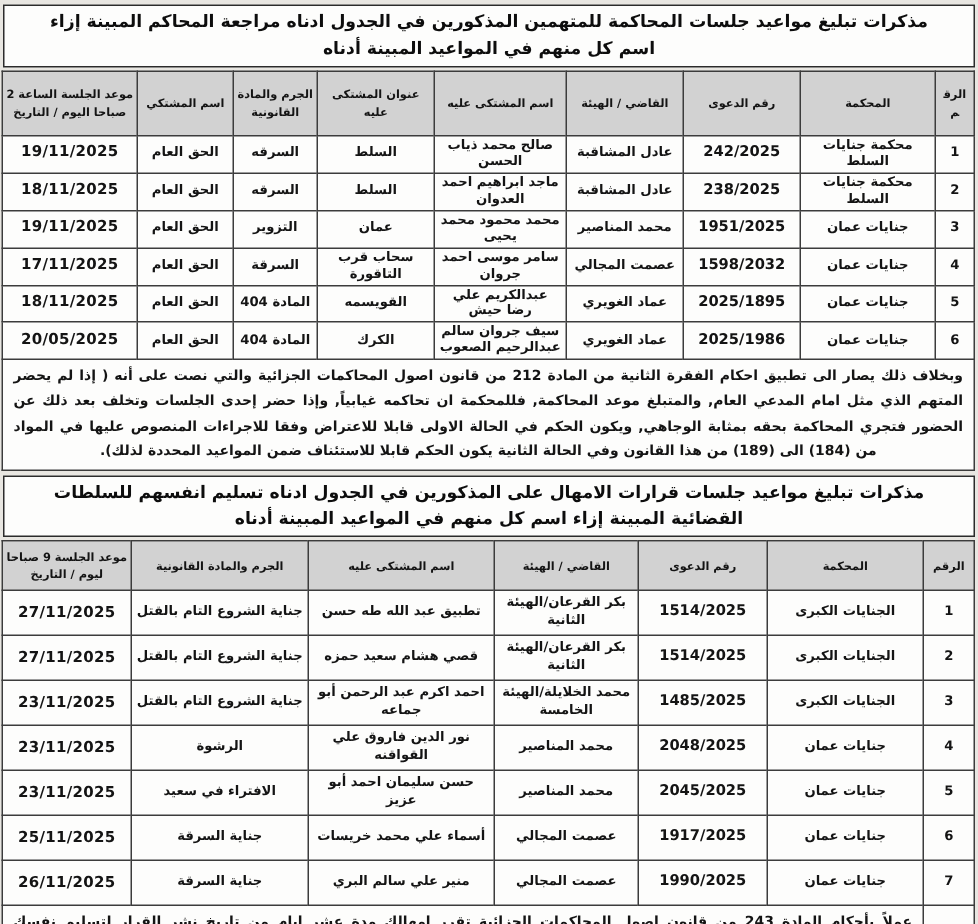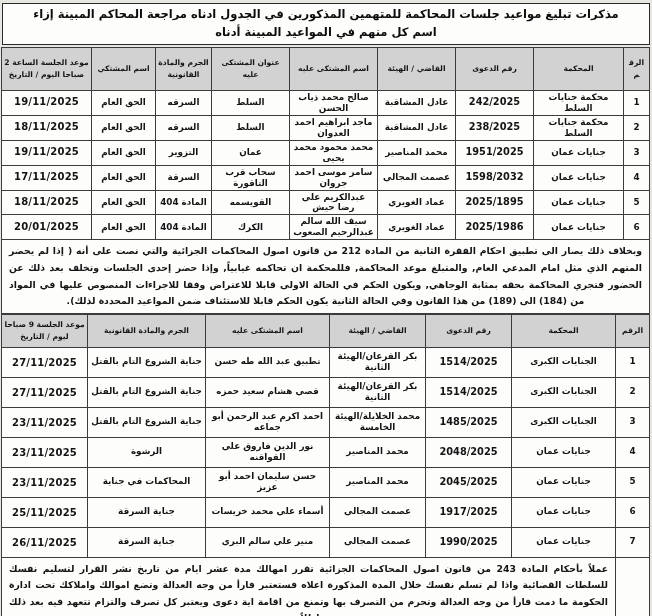--- a/index.html
+++ b/index.html
@@ -123,34 +123,35 @@
           <td>القويسمه</td>
           <td>المادة 404</td>
           <td>الحق العام</td>
           <td class="last-col">18/11/2025</td>
         </tr>
         <tr>
           <td>6</td>
           <td>جنايات عمان</td>
           <td>2025/1986</td>
           <td>عماد الغويري</td>
-          <td>سيف الله سالم عبدالرحيم الصعوب</td>
+          <td>سيف جروان سالم عبدالرحيم الصعوب</td>
           <td>الكرك</td>
           <td>المادة 404</td>
           <td>الحق العام</td>
-          <td class="last-col">20/01/2025</td>
+          <td class="last-col">20/05/2025</td>
         </tr>
       </tbody>
     <tbody>
       <tr>
         <td colspan="9" class="note-cell">وبخلاف ذلك يصار الى تطبيق احكام الفقرة الثانية من المادة 212 من قانون اصول المحاكمات الجزائية والتي نصت على أنه ( إذا لم يحضر المتهم الذي مثل امام المدعي العام, والمتبلغ موعد المحاكمة, فللمحكمة ان تحاكمه غيابياً, وإذا حضر إحدى الجلسات وتخلف بعد ذلك عن الحضور فتجري المحاكمة بحقه بمثابة الوجاهي, ويكون الحكم في الحالة الاولى قابلا للاعتراض وفقا للاجراءات المنصوص عليها في المواد من (184) الى (189) من هذا القانون وفي الحالة الثانية يكون الحكم قابلا للاستئناف ضمن المواعيد المحددة لذلك).</td>
       </tr>
     </tbody>
   </table>
 
+  <div class="title-box second">مذكرات تبليغ مواعيد جلسات قرارات الامهال على المذكورين في الجدول ادناه تسليم انفسهم للسلطات القضائية المبينة إزاء اسم كل منهم في المواعيد المبينة أدناه</div>
 
   <table class="t2">
     <colgroup>
       <col style="width:34px">
         <col style="width:104px">
         <col style="width:86px">
       <col style="width:96px">
         <col style="width:124px">
         <col style="width:118px">
       <col style="width:86px">
@@ -202,21 +203,21 @@
           <td>نور الدين فاروق علي القواقنه</td>
           <td>الرشوة</td>
           <td class="last-col">23/11/2025</td>
         </tr>
         <tr>
           <td>5</td>
           <td>جنايات عمان</td>
           <td>2045/2025</td>
           <td>محمد المناصير</td>
           <td>حسن سليمان احمد أبو عزيز</td>
-          <td>المحاكمات في جناية</td>
+          <td>الافتراء في سعيد</td>
           <td class="last-col">23/11/2025</td>
         </tr>
         <tr>
           <td>6</td>
           <td>جنايات عمان</td>
           <td>1917/2025</td>
           <td>عصمت المجالي</td>
           <td>أسماء علي محمد خريسات</td>
           <td>جناية السرقة</td>
           <td class="last-col">25/11/2025</td>

